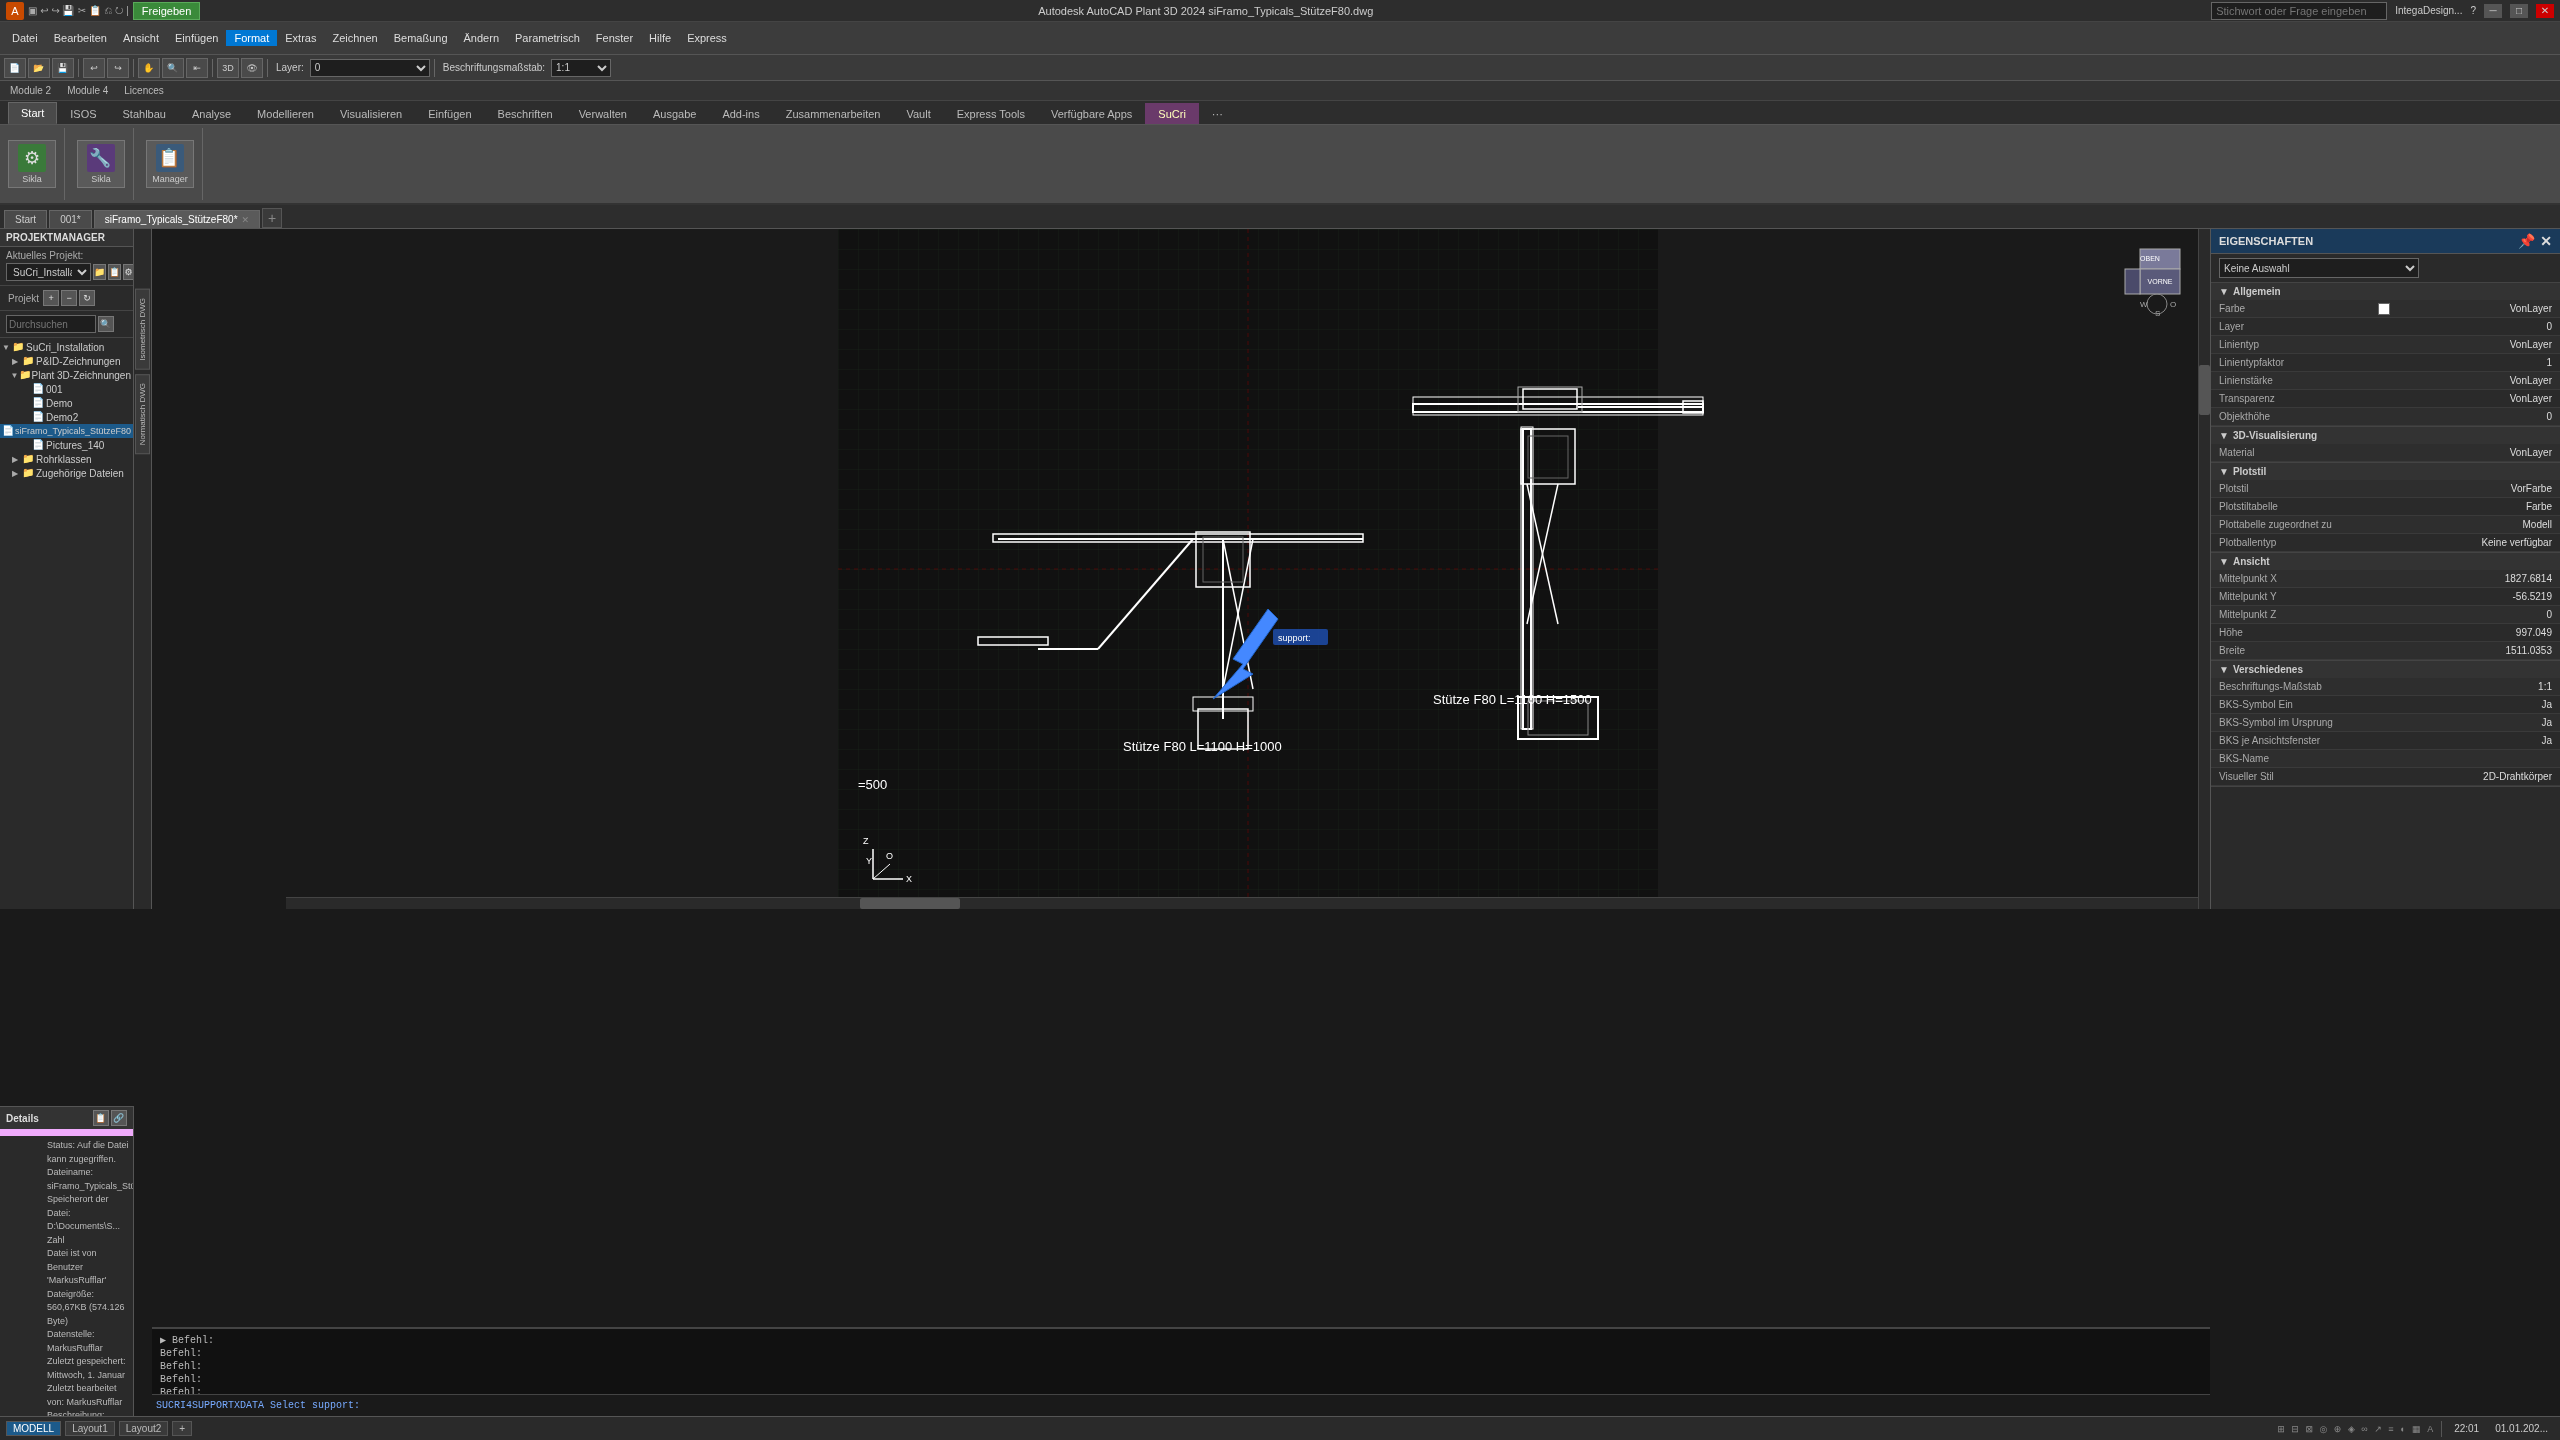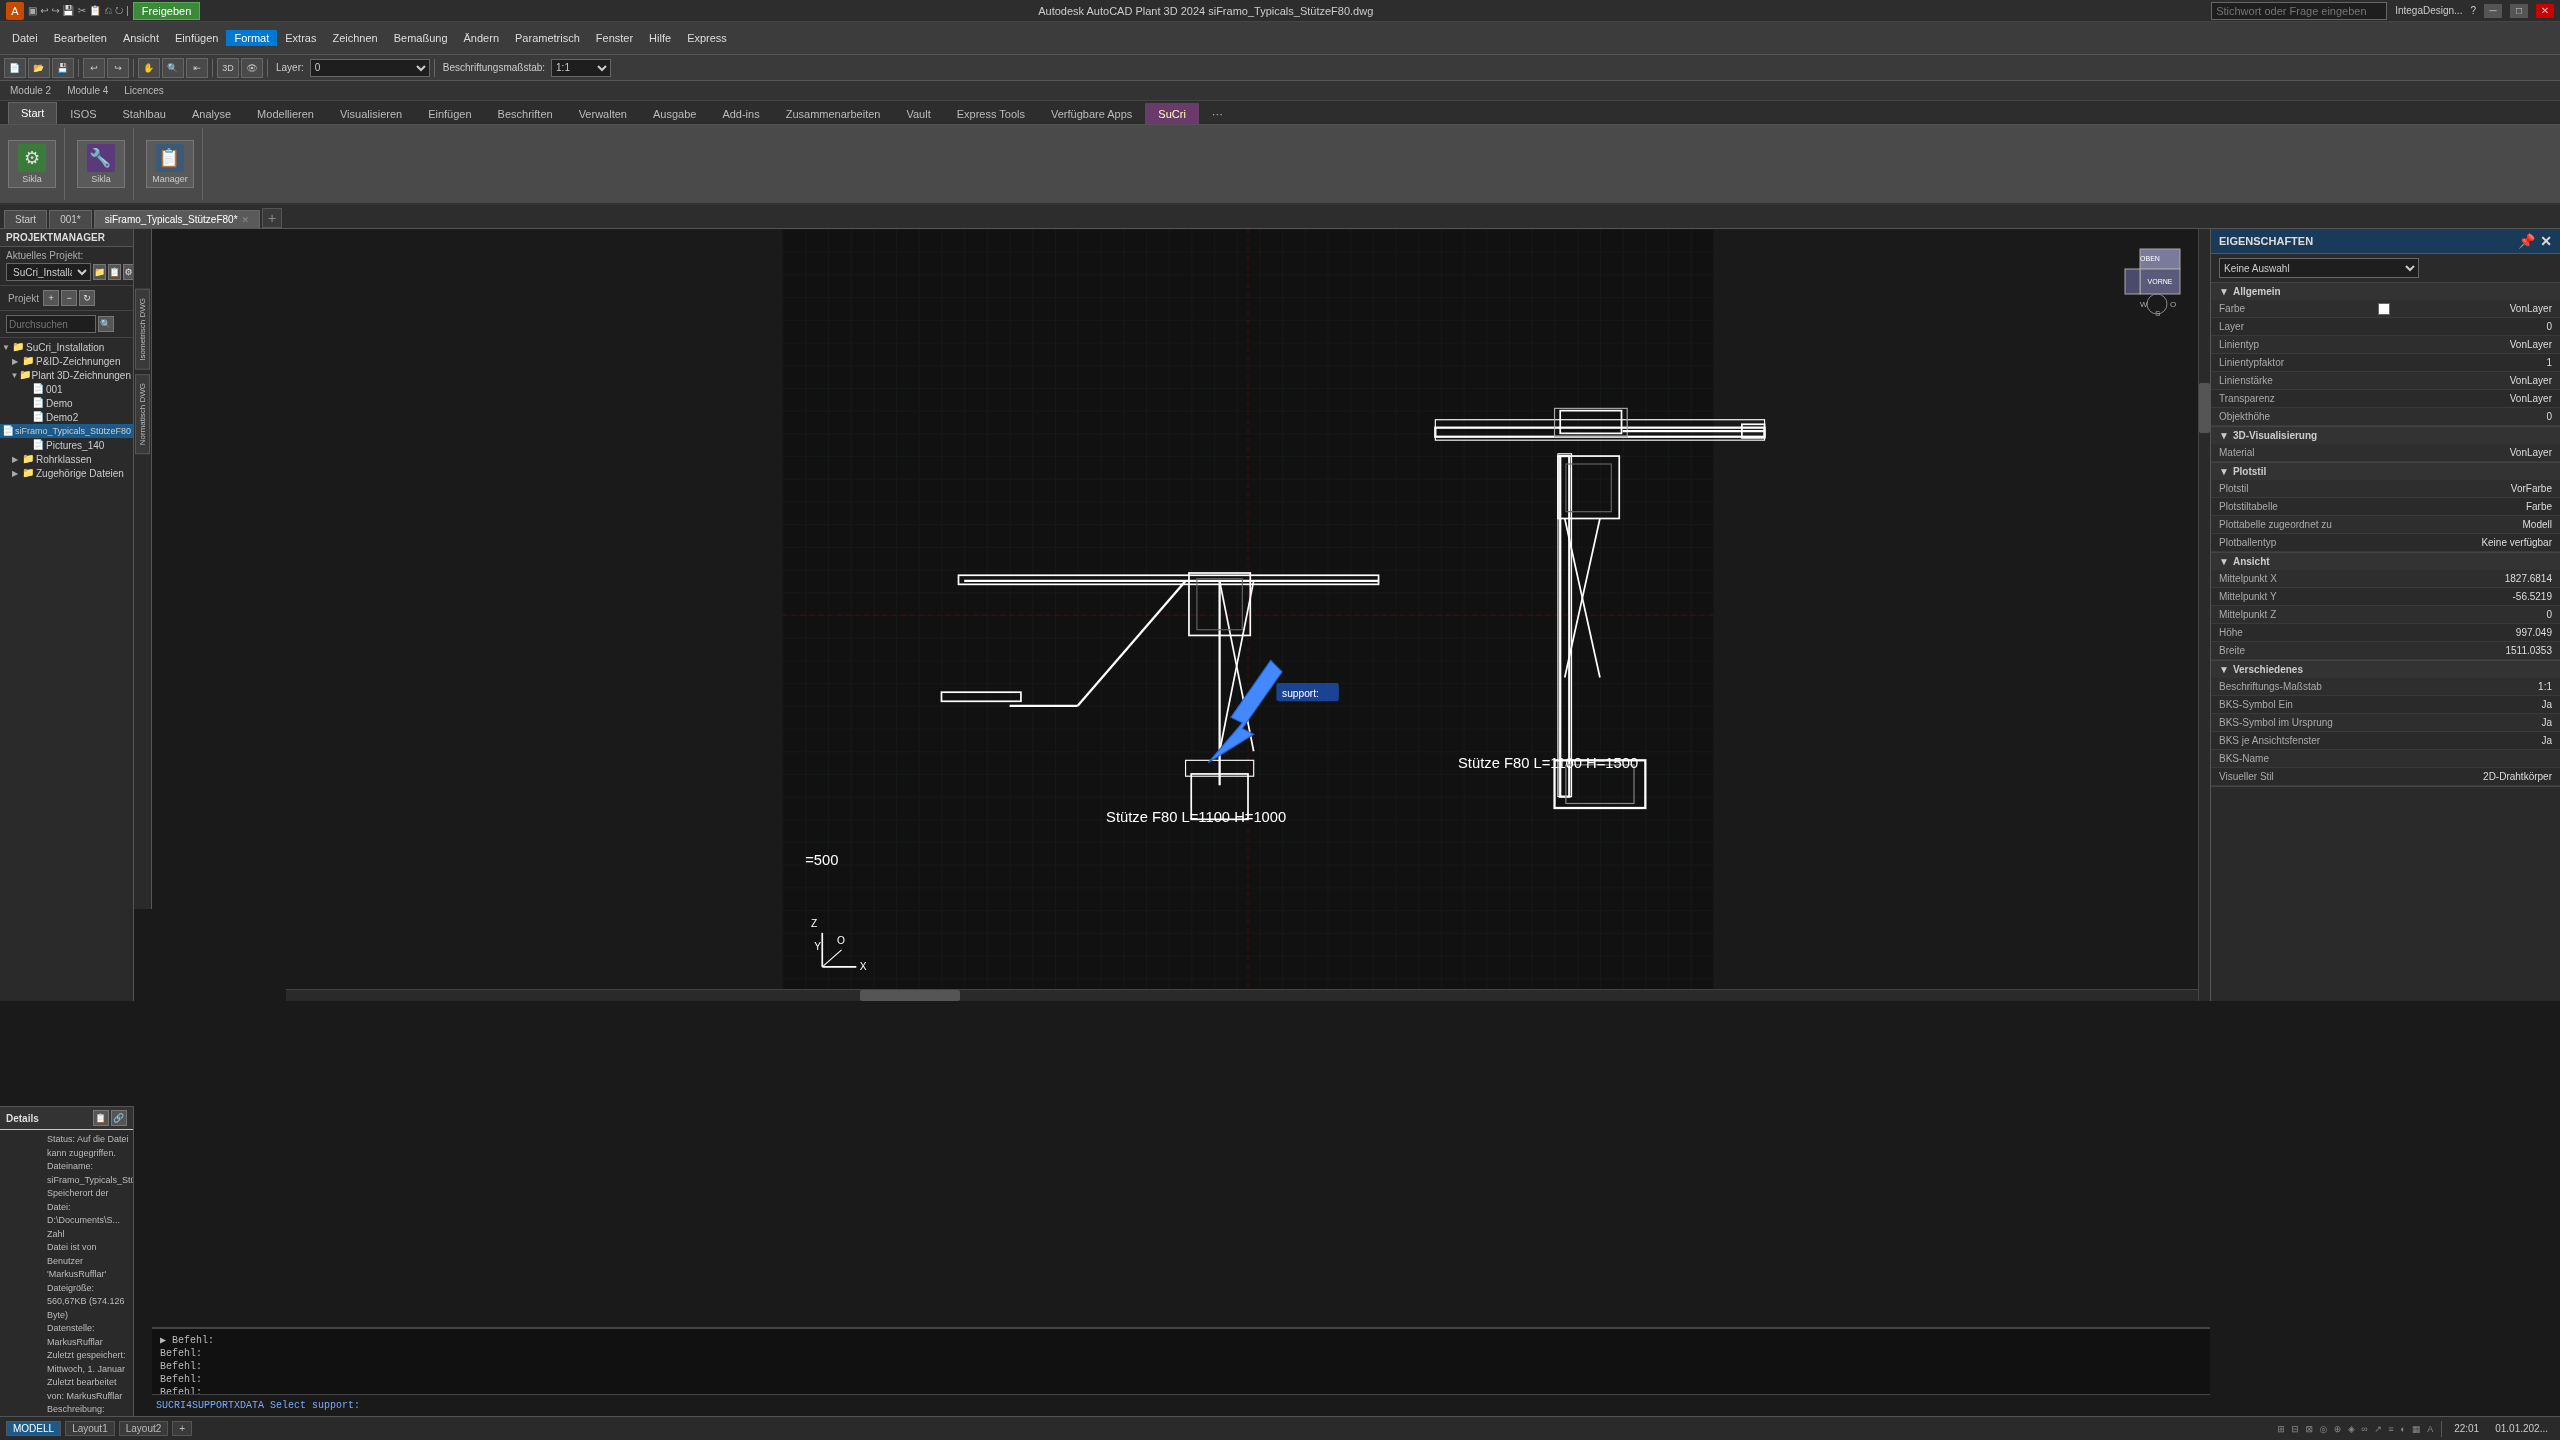--- a/index.html
+++ b/index.html
@@ -305,21 +305,21 @@
       border-right: 1px solid #555;
       display: flex;
       flex-direction: column;
     }
     #details-header {
       background: #333;
       padding: 3px 6px;
       font-size: 10px;
       font-weight: bold;
       color: #ddd;
-      border-bottom: 1px solid #f0abfc;
+      border-bottom: 7px solid #f0abfc;
       display: flex;
       align-items: center;
       justify-content: space-between;
     }
     #details-content {
       flex: 1;
       padding: 3px 4px;
       overflow-y: auto;
       font-size: 10px;
       color: #bbb;
@@ -491,21 +491,21 @@
   <div class="draw-tab">
     <span>001*</span>
   </div>
   <div class="draw-tab active">
     <span>siFramo_Typicals_StützeF80*</span>
     <span class="close-x">✕</span>
   </div>
   <div class="tab-add">+</div>
 </div>
 
-<div style="display:flex;height:772px;position:relative;">
+<div style="display:flex;height:680px;position:relative;">
 
   <div id="left-panel">
     <div id="project-manager">PROJEKTMANAGER</div>
     <div class="pm-section">
       <span class="pm-label">Aktuelles Projekt:</span>
       <div class="pm-row">
         <select class="pm-dropdown">
           <option>SuCri_Installation</option>
         </select>
         <span class="pm-icon-btn">📁</span>

